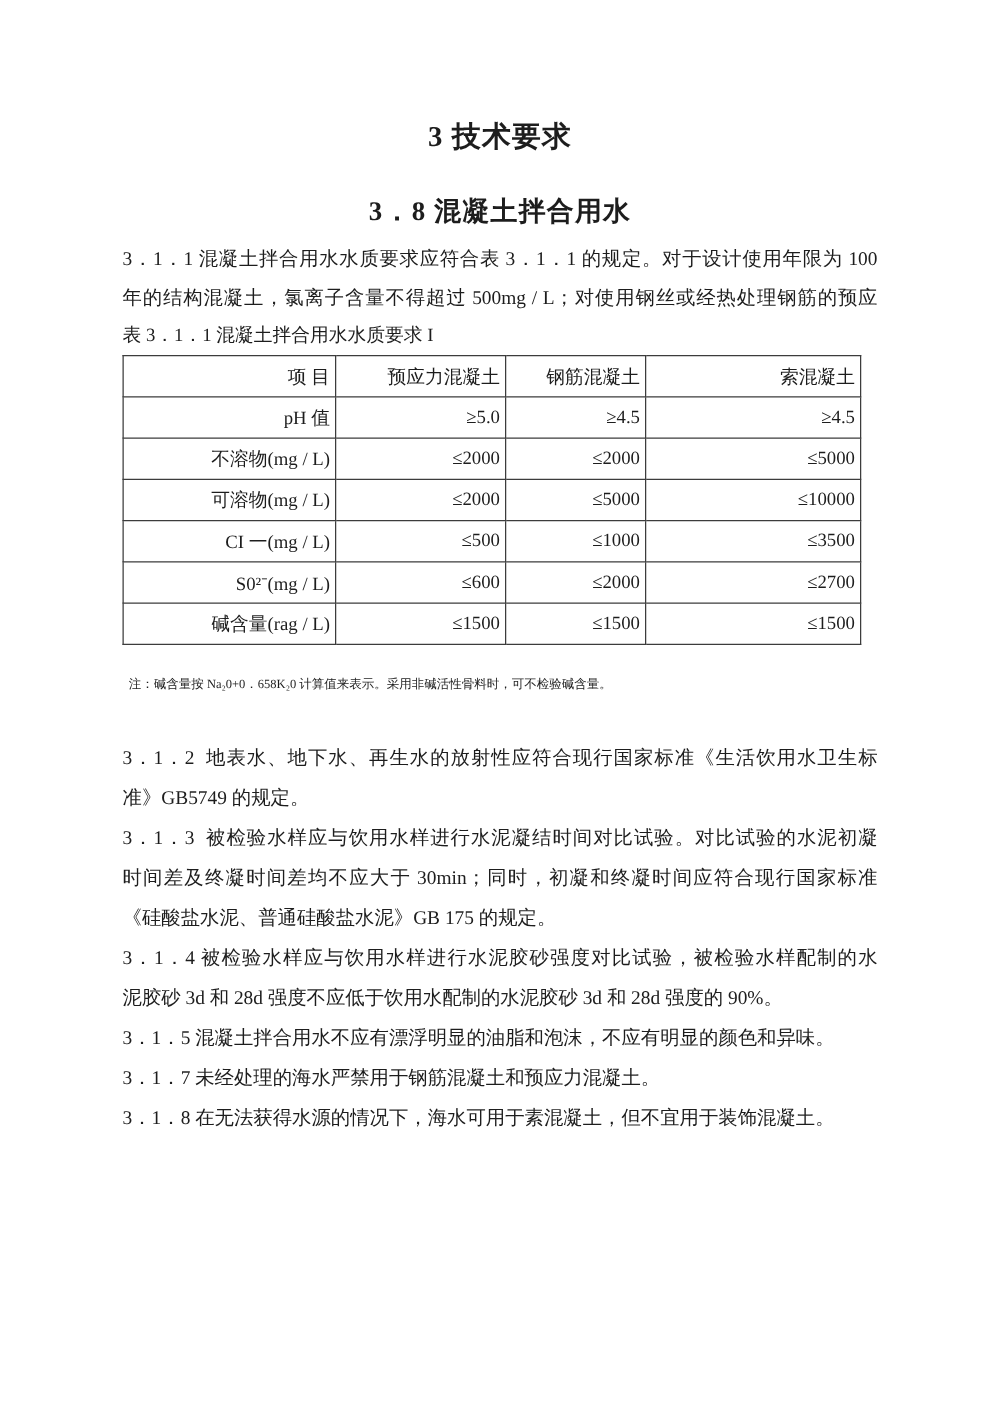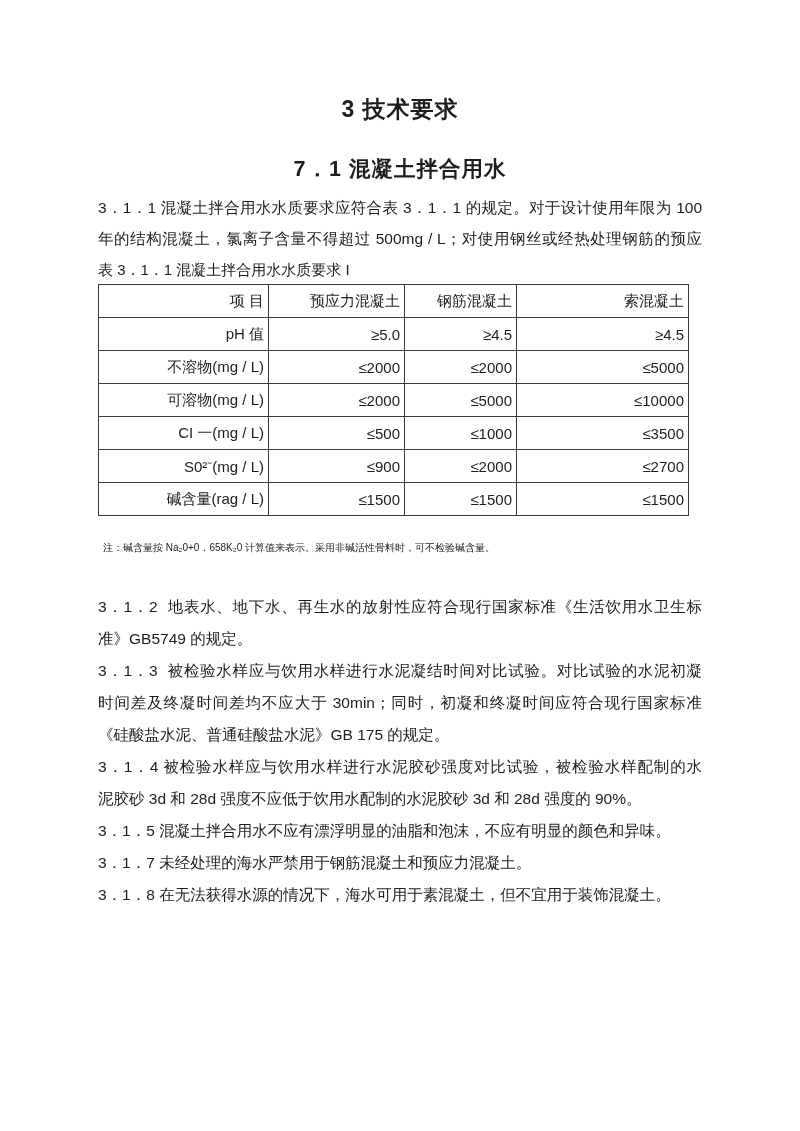--- a/index.html
+++ b/index.html
@@ -3,21 +3,21 @@
 <meta charset="utf-8">
 <style>
   html, body { margin: 0; padding: 0; background: #ffffff; }
   .page {
     position: relative;
     width: 800px;
     height: 1131px;
     margin: 0 auto;
     background: #ffffff;
     color: #1d1d1d;
-    font-family: Liberation Sans, sans-serif;
+    font-family: Liberation Serif, serif;
     box-sizing: border-box;
     padding: 96px 98px 0 98px;
     overflow: hidden;
   }
   .doc-title {
     margin: 0;
     font-size: 23px;
     line-height: 27px;
     font-weight: bold;
     text-align: center;
@@ -78,21 +78,21 @@
   .bodytext { margin-top: 35px; }
   .bodytext .line { line-height: 32px; }
 </style>
 </head>
 <body>
 
 <div class="page">
 
   <h1 class="doc-title">3 技术要求</h1>
 
-  <h2 class="section-heading">7．1 混凝土拌合用水</h2>
+  <h2 class="section-heading">3．8 混凝土拌合用水</h2>
 
   <div class="intro">
     <div class="line j">3．1．1 混凝土拌合用水水质要求应符合表 3．1．1 的规定。对于设计使用年限为 100</div>
     <div class="line j">年的结构混凝土，氯离子含量不得超过 500mg / L；对使用钢丝或经热处理钢筋的预应</div>
   </div>
 
   <div class="table-caption">表 3．1．1 混凝土拌合用水水质要求 I</div>
 
   <table class="wq">
     <colgroup>
@@ -129,21 +129,21 @@
         <td>≤10000</td>
       </tr>
       <tr>
         <td class="c1">CI 一(mg / L)</td>
         <td>≤500</td>
         <td>≤1000</td>
         <td>≤3500</td>
       </tr>
       <tr>
         <td class="c1">S0²⁻(mg / L)</td>
-        <td>≤900</td>
+        <td>≤600</td>
         <td>≤2000</td>
         <td>≤2700</td>
       </tr>
       <tr>
         <td class="c1">碱含量(rag / L)</td>
         <td>≤1500</td>
         <td>≤1500</td>
         <td>≤1500</td>
       </tr>
     </tbody>

